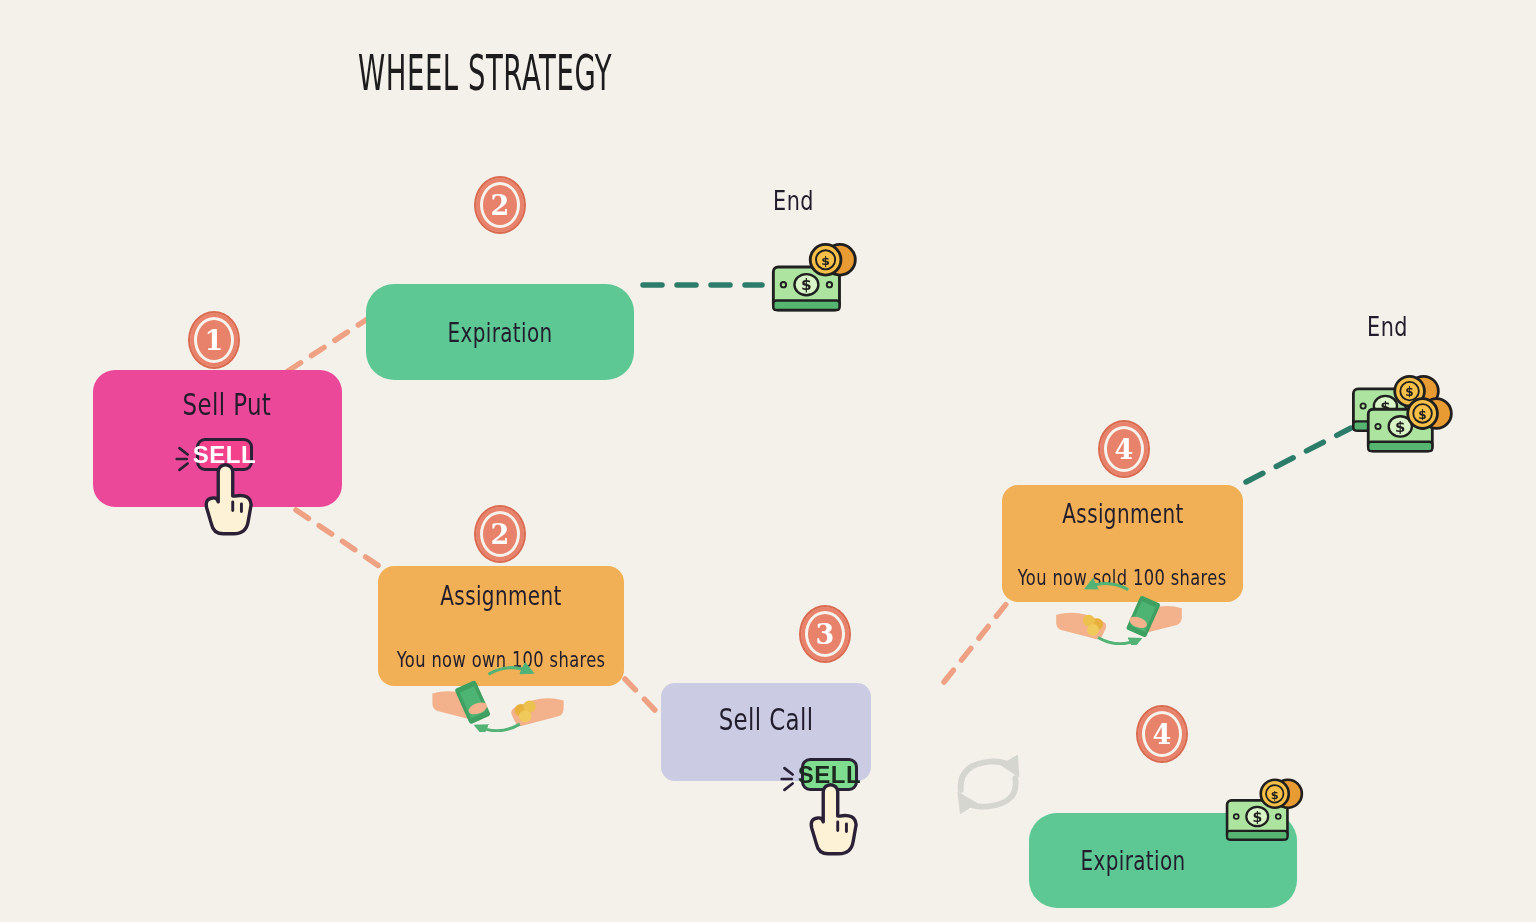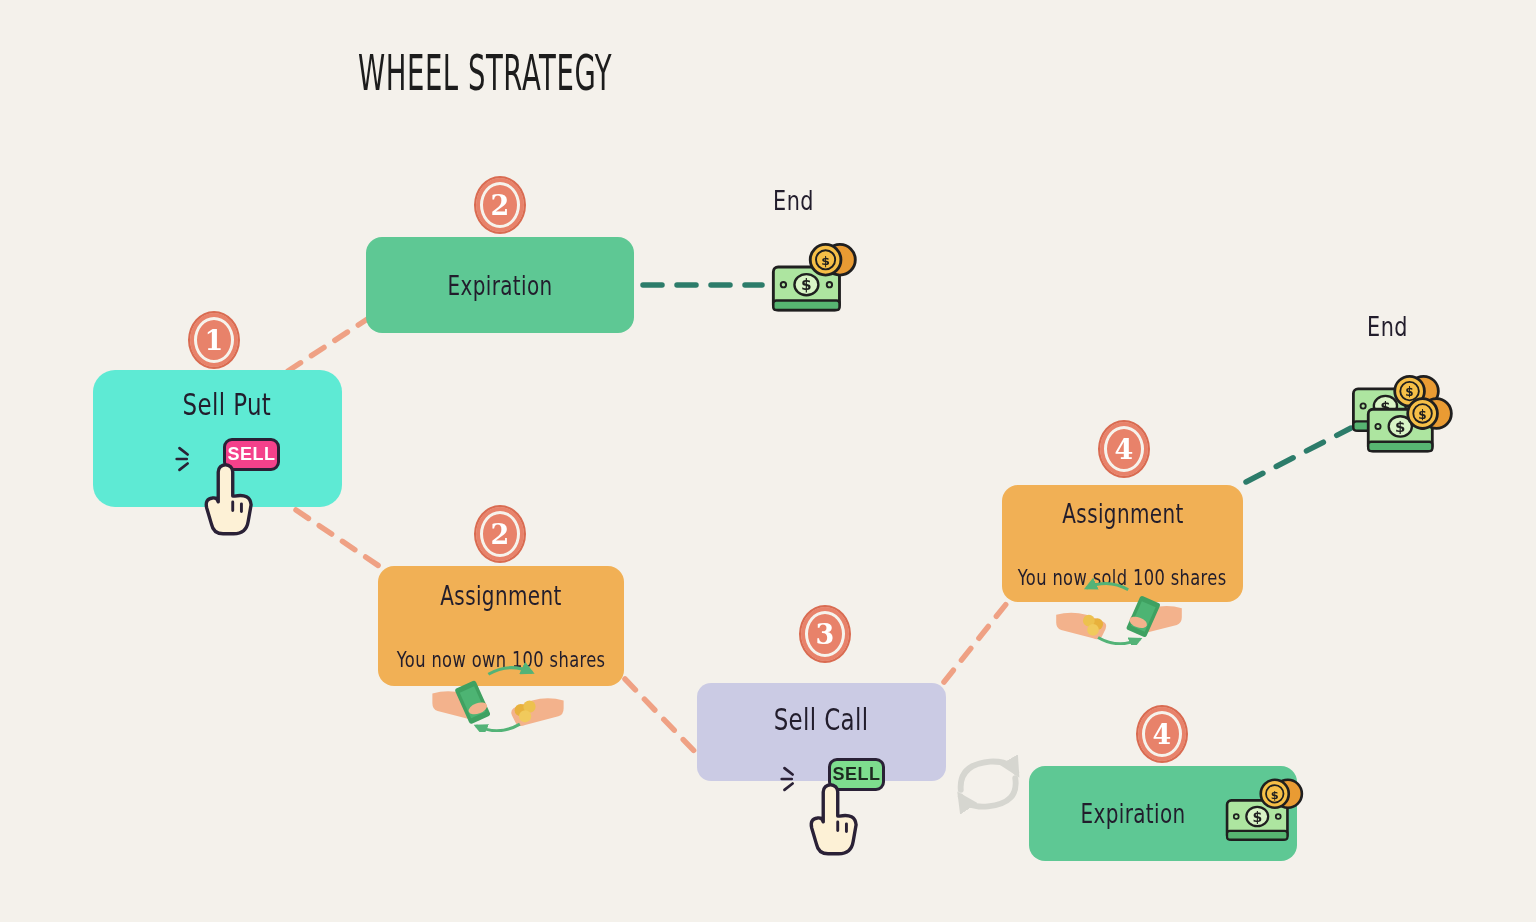--- a/index.html
+++ b/index.html
@@ -7,22 +7,22 @@
     position:relative; width:1536px; height:922px; background:#f4f1eb;
     font-family:"DejaVu Sans", sans-serif; overflow:hidden; margin:0 auto; color:#221d2c;
   }
   
   svg.wires { position:absolute; left:0; top:0; width:1536px; height:922px; z-index:1; }
   svg.wires line { stroke-width:5.5; stroke-linecap:round; fill:none; }
   svg.wires line.salmon { stroke:#efa184; stroke-dasharray:15 13; }
   svg.wires line.teal   { stroke:#2c7c6a; stroke-dasharray:19 15; }
   
   .box { position:absolute; z-index:2; display:flex; flex-direction:column; align-items:center; justify-content:center; }
-  .box.pink     { background:#5eead4; border-radius:22px;padding-left:19px; }
-  .box.green    { background:#5ec894; border-radius:16px; }
+  .box.pink     { background:#ec4899; border-radius:22px;padding-left:19px; }
+  .box.green    { background:#5ec894; border-radius:28px;margin-top:47px; }
   .box.orange   { background:#f1b055; border-radius:16px;gap:28px; }
   .box.lavender { background:#cbcbe4; border-radius:14px; }
   .box.top-label { justify-content:flex-start; }
   .hw { transform:scaleX(0.74); transform-origin:center; white-space:nowrap; letter-spacing:0.5px; }
   .t-lg { font-size:31px; }
   .t-md { font-size:27px; }
   .t-sm { font-size:22px; margin-top:8px; }
   .title {
     position:absolute; left:358px; top:44px; z-index:2; font-size:50px; font-weight:500;
     letter-spacing:1px; transform:scaleX(0.55); transform-origin:left top; white-space:nowrap; color:#1c1c1c;
@@ -34,23 +34,22 @@
     position:absolute; z-index:3; width:48px; height:54px; border-radius:50%;
     background:#e8826a; border:2px solid #d96b51;
     box-shadow: inset 0 0 0 4px #e8826a, inset 0 0 0 7px #f6f3ec;
     color:#fff; display:flex; align-items:center; justify-content:center;
     font-family:"DejaVu Serif", serif; font-weight:bold; font-size:27px;
   }
   
   .sell-btn {
     position:absolute; z-index:4; width:57px; height:33px; border-radius:9px;
     border:3px solid #2a2136; display:flex; align-items:center; justify-content:center;
-    font-family:"Liberation Sans", sans-serif; font-weight:bold; font-size:18px; letter-spacing:0.5px;
+    font-family:"Liberation Sans", sans-serif; font-weight:bold; font-size:24px; letter-spacing:0.5px;
     box-sizing:border-box;
-    margin-left:27px;
   }
   .sell-btn.pinkbtn  { background:#f4418b; color:#ffffff; }
   .sell-btn.greenbtn { background:#7edd8e; color:#1d2a20; }
   .icon { position:absolute; z-index:5; }
   .under { z-index:2; }
 </style>
 </head>
 <body>
 
 <div class="canvas">
@@ -139,21 +138,21 @@
   <div class="badge" style="left:474px;top:505px">2</div>
   <div class="box orange" style="left:378px;top:566px;width:246px;height:120px">
     <div class="hw t-md">Assignment</div>
     <div class="hw t-sm">You now own 100 shares</div>
   </div>
   <svg class="icon" style="left:432px;top:662px" width="132" height="70" viewBox="0 0 150 80">
       <use href="#sym-exchange"></use>
     </svg>
 
   <div class="badge" style="left:799px;top:605px">3</div>
-  <div class="box lavender top-label" style="left:697px;top:683px;width:249px;height:98px;padding-top:18px;box-sizing:border-box">
+  <div class="box lavender top-label" style="left:661px;top:683px;width:210px;height:98px;padding-top:18px;box-sizing:border-box">
     <div class="hw t-lg">Sell Call</div>
   </div>
   <svg class="icon" style="left:779px;top:761px" width="20" height="36" viewBox="0 0 22 36">
       <use href="#sym-burst"></use>
     </svg>
   <div class="sell-btn greenbtn" style="left:801px;top:758px">SELL</div>
   <svg class="icon" style="left:801px;top:781px;z-index:6" width="58" height="76" viewBox="0 0 60 78">
       <use href="#sym-hand"></use>
     </svg>
 

